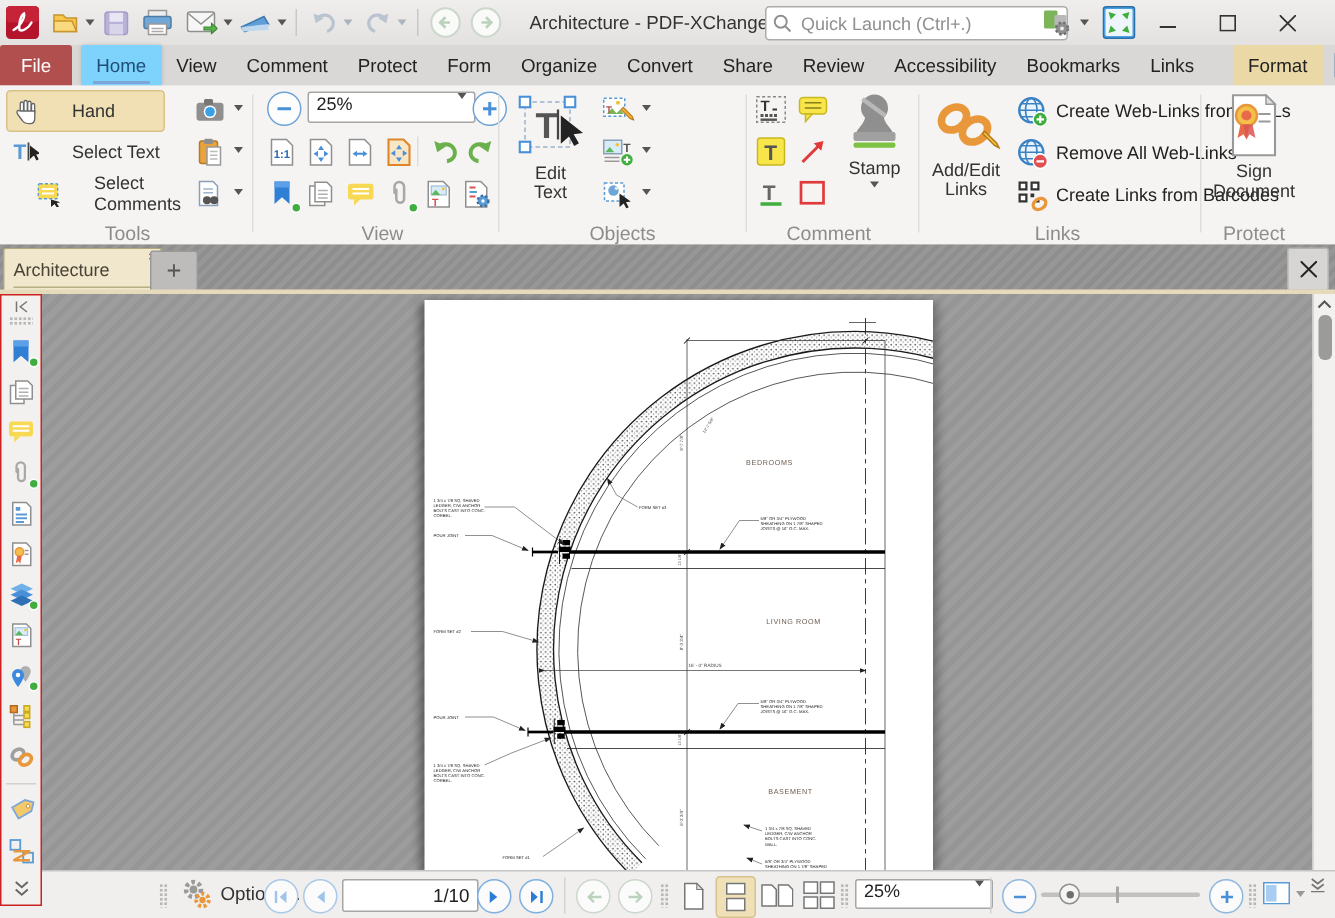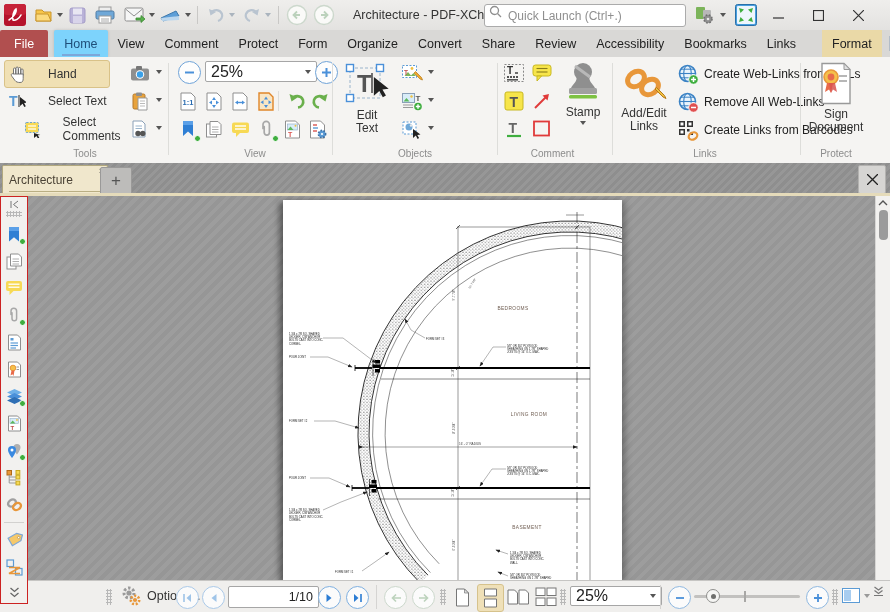--- a/index.html
+++ b/index.html
@@ -7,42 +7,42 @@
   .app{position:relative;width:890px;height:612px;}
   .abs{position:absolute;}
   .r{display:flex;align-items:center;}
   .caret{width:0;height:0;border-left:3.5px solid transparent;border-right:3.5px solid transparent;border-top:4px solid #555;display:inline-block;}
   .grip{width:6px;height:16px;background-image:radial-gradient(#b8b8b8 1px,transparent 1.1px);background-size:3px 3px;}
   
   .titlebar{position:absolute;top:0;left:0;width:890px;height:30px;background:linear-gradient(#efeeec,#e3e2e0);border-bottom:1px solid #c9c8c6;}
   .qat{position:absolute;top:3px;height:24px;display:flex;align-items:center;}
   .tb-btn{height:24px;display:flex;align-items:center;justify-content:center;border-radius:3px;}
   .title-text{font-size:12.5px;color:#333;}
-  .ql{position:absolute;left:484px;top:4px;width:192px;height:21px;background:#fff;border:1px solid #ababab;border-radius:3px;display:flex;padding:0 4px;}
+  .ql{position:absolute;left:510px;top:4px;width:192px;height:21px;background:#fff;border:1px solid #ababab;border-radius:3px;display:flex;align-items:center;padding:0 4px;}
   .ql input{border:none;outline:none;font-size:12px;color:#444;width:160px;font-family:"Liberation Sans",sans-serif;background:transparent;}
   .ql input::placeholder{color:#8f8f8f;}
   .winbtn{width:40px;height:26px;display:flex;align-items:center;justify-content:center;}
   
   .tabsrow{position:absolute;top:30px;left:0;width:890px;height:27px;background:#d9d8d6;display:flex;align-items:stretch;}
   .rtab{padding:0 10px;display:flex;align-items:center;font-size:12.5px;color:#222;position:relative;}
   .rtab.file{background:#b14f4f;color:#fff;margin-left:0;border-radius:2px 2px 0 0;padding:0 14px;}
   .rtab.active{background:#7dd3fc;color:#1f4e79;border-radius:2px 2px 0 0;box-shadow:0 0 3px rgba(0,0,0,.15);}
   .rtab.active::after{content:"";position:absolute;left:8px;right:8px;bottom:1px;height:2.5px;background:#7da7d9;}
   .rtab.format{background:#ead9a7;margin-left:16px;}
   .tsep{width:1px;height:13px;background:#b5b4b2;align-self:center;}
   
   .ribbon{position:absolute;top:57px;left:0;width:890px;height:106px;background:#f5f4f2;border-bottom:1px solid #cfcecc;}
   .gsep{position:absolute;top:6px;width:1px;height:92px;background:#ddddda;}
-  .glabel{position:absolute;top:91px;font-size:10px;color:#8c8c8c;text-align:center;}
+  .glabel{position:absolute;top:91px;font-size:13px;color:#8c8c8c;text-align:center;}
   .rbtn{position:absolute;height:26px;display:flex;align-items:center;gap:22px;padding:0 4px;border-radius:3px;font-size:12px;color:#333;}
   .rbtn.active-tool{background:#f0e0b4;border:1px solid #d9c288;}
   .bigbtn{position:absolute;top:3px;height:88px;display:flex;flex-direction:column;align-items:center;justify-content:flex-start;border-radius:3px;font-size:12px;color:#333;text-align:center;}
   .bigbtn .lbl{margin-top:2px;line-height:13px;}
   .circbtn{width:21px;height:21px;border-radius:50%;border:1.5px solid #6fa3d8;display:flex;align-items:center;justify-content:center;background:#fdfdfd;}
-  .combo{background:#fff;border:1px solid #a6a6a6;border-radius:2px;font-size:16px;color:#222;display:flex;align-items:center;justify-content:space-between;padding:0 5px;}
+  .combo{background:#fff;border:1px solid #a6a6a6;border-radius:2px;font-size:12px;color:#222;display:flex;justify-content:space-between;padding:0 5px;}
   .sicon{position:absolute;width:24px;height:24px;display:flex;align-items:center;justify-content:center;}
   .linkitem{position:absolute;height:24px;display:flex;align-items:center;gap:5px;font-size:12px;color:#222;}
   
   .doctabbar{position:absolute;top:163px;left:0;width:890px;height:33px;background:repeating-linear-gradient(135deg,#979797 0 3px,#8e8e8e 3px 6px);}
   .doctabbar .strip{position:absolute;left:0;bottom:0;width:890px;height:3px;background:#e5dbba;}
   .dtab{position:absolute;left:2px;top:2px;width:92px;height:28px;background:#f0e7cc;border:1px solid #b1a87e;border-bottom:none;border-radius:2px 2px 0 0;font-size:12px;color:#4a4235;display:flex;align-items:center;padding:0 6px;}
   .dtab .x{position:absolute;top:0px;right:3px;font-size:9px;color:#555;}
   .dtab::after{content:"";position:absolute;left:6px;right:6px;bottom:2px;height:1px;background:#b9ae83;}
   .newtab{position:absolute;left:100px;top:4px;width:30px;height:26px;background:#bdbcba;border:1px solid #9a9998;border-radius:2px;display:flex;align-items:center;justify-content:center;color:#555;font-size:17px;}
   .dtclose{position:absolute;right:4px;top:2px;width:26px;height:27px;background:#d6d5d3;border:1px solid #b3b2b0;border-radius:2px;display:flex;align-items:center;justify-content:center;font-size:14px;color:#222;}

